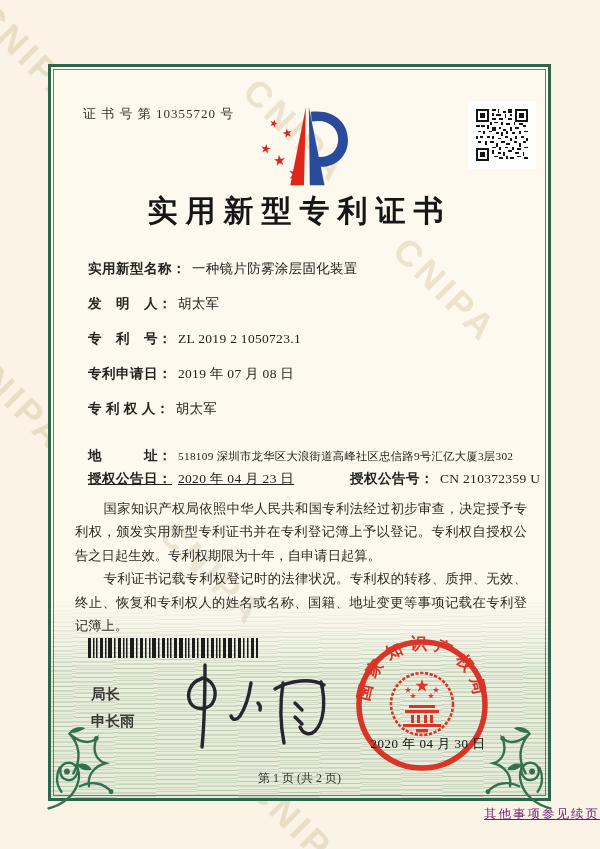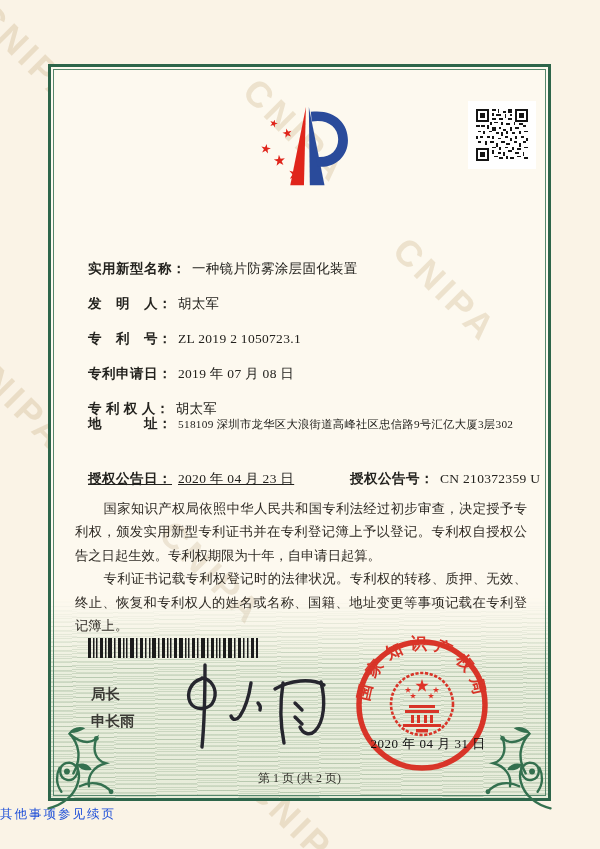--- a/index.html
+++ b/index.html
@@ -37,22 +37,22 @@
          color:#2e2a24;text-align:justify;}
   .paras p{margin:0;text-indent:2.15em;}
   .barcode{position:absolute;left:37px;top:571px;width:170px;height:20px;}
   .signer{position:absolute;left:40px;top:615px;font-size:14.5px;color:#3b3a35;
           font-family:Liberation Mono, monospace;font-weight:600;line-height:27px;}
   .signature{position:absolute;left:110px;top:592px;width:185px;height:95px;}
   .seal{position:absolute;left:300px;top:567px;width:142px;height:142px;}
   .seal-date{position:absolute;left:312px;top:668px;width:130px;text-align:center;font-size:13px;
              color:#101010;letter-spacing:.5px;white-space:nowrap;z-index:5;}
   .page-num{position:absolute;left:0;right:0;top:703px;text-align:center;font-size:12px;color:#33322c;}
-  .footer-note{position:absolute;left:0;right:0;top:806px;text-align:left;font-size:12.5px;
-               letter-spacing:2px;color:#1d4ed8;z-index:2;}
+  .footer-note{position:absolute;left:0;right:0;top:806px;text-align:right;font-size:12.5px;
+               letter-spacing:2px;color:#701a75;z-index:2;text-decoration:underline;}
   .ornament{position:absolute;width:92px;height:92px;z-index:5;}
   .orn-bl{left:-8px;bottom:-14px;}
   .orn-br{right:-8px;bottom:-14px;transform:scaleX(-1);}
 </style>
 </head>
 <body>
 
 <div class="page">
 
   <div class="wm" style="left:28px;top:55px;">CNIPA</div>
@@ -65,20 +65,21 @@
     <div class="band"></div>
 
     <div class="wm" style="left:244px;top:64px;color:rgba(222,204,172,.5);">CNIPA</div>
     <div class="wm" style="left:394px;top:223px;color:rgba(222,204,172,.5);">CNIPA</div>
     <div class="wm" style="left:160px;top:506px;color:rgba(205,190,160,.35);">CNIPA</div>
 
     <div class="inner-line"></div>
 
     <div class="content">
 
+      <div class="cert-no">证 书 号 第 10355720 号</div>
 
       <div class="qr-box">
         <svg width="52" height="52" viewBox="0 0 29 29" shape-rendering="crispEdges">
           <rect width="29" height="29" fill="#fff"></rect>
           <g fill="#151515">
             <rect x="0" y="0" width="7" height="7"></rect>
               <rect x="22" y="0" width="7" height="7"></rect>
               <rect x="0" y="22" width="7" height="7"></rect>
             <rect x="1" y="1" width="5" height="5" fill="#fff"></rect>
               <rect x="23" y="1" width="5" height="5" fill="#fff"></rect>
@@ -100,37 +101,38 @@
         <use href="#star" x="-1.1" y="-1.1" width="2.2" height="2.2" transform="translate(21,21) scale(4.2) rotate(18)"></use>
         <use href="#star" x="-1.1" y="-1.1" width="2.2" height="2.2" transform="translate(35,31) scale(5) rotate(-12)"></use>
         <use href="#star" x="-1.1" y="-1.1" width="2.2" height="2.2" transform="translate(13,47) scale(5.2) rotate(10)"></use>
         <use href="#star" x="-1.1" y="-1.1" width="2.2" height="2.2" transform="translate(27,59) scale(6) rotate(-6)"></use>
         <use href="#star" x="-1.1" y="-1.1" width="2.2" height="2.2" transform="translate(43,73) scale(7) rotate(14)"></use>
         <path d="M54,4 L38,84 L52,84 Z" fill="#e0251b"></path>
         <path d="M57,4 L73,84 L58,84 Z" fill="#2a4b9b"></path>
         <path d="M59,9 C83,6 97,20 97,38 C97,56 82,67 66,65 L64,55 C78,57 87,49 87,37 C87,24 75,16 60,19 Z" fill="#2a4b9b"></path>
       </svg>
 
+      <div class="title">实用新型专利证书</div>
 
       <div class="field-row" style="top:228px;">
         <span class="lbl">发　明　人：</span><span class="val">胡太军</span>
       </div>
       <div class="field-row" style="top:193px;">
         <span class="lbl">实用新型名称：</span><span class="val">一种镜片防雾涂层固化装置</span>
       </div>
       <div class="field-row" style="top:263px;">
         <span class="lbl">专　利　号：</span><span class="val">ZL 2019 2 1050723.1</span>
       </div>
       <div class="field-row" style="top:298px;">
         <span class="lbl">专利申请日：</span><span class="val">2019 年 07 月 08 日</span>
       </div>
       <div class="field-row" style="top:333px;">
         <span class="lbl">专 利 权 人：</span><span class="val">胡太军</span>
       </div>
-      <div class="field-row" style="top:348px;">
+      <div class="field-row" style="top:380px;">
         <span class="lbl">地　　　址：</span><span class="val val-small">518109 深圳市龙华区大浪街道高峰社区忠信路9号汇亿大厦3层302</span>
       </div>
       <div class="field-row" style="top:403px;text-decoration:underline;">
         <span class="lbl">授权公告日：</span><span class="val">2020 年 04 月 23 日</span>
         <span class="grant-right">
           <span class="lbl">授权公告号：</span><span class="val">CN 210372359 U</span>
         </span>
       </div>
 
       <div class="paras">
@@ -219,21 +221,21 @@
             <rect x="54" y="76" width="34" height="3"></rect>
             <rect x="60" y="81" width="3" height="8"></rect>
               <rect x="66" y="81" width="3" height="8"></rect>
             <rect x="73" y="81" width="3" height="8"></rect>
               <rect x="79" y="81" width="3" height="8"></rect>
             <rect x="52" y="90" width="38" height="3"></rect>
             <rect x="65" y="95" width="12" height="3.5"></rect>
           </g>
         </g>
       </svg>
-      <div class="seal-date">2020 年 04 月 31 日</div>
+      <div class="seal-date">2020 年 04 月 30 日</div>
 
       <div class="page-num">第 1 页 (共 2 页)</div>
 
       <svg class="ornament orn-bl" viewBox="0 0 100 100">
         <g fill="none" stroke="#34704f" stroke-width="2.6" stroke-linecap="round">
           <path d="M6,96 C22,92 34,82 38,68 C42,54 34,44 25,47 C16,50 17,63 26,65 C34,67 40,58 37,48"></path>
           <path d="M33,58 C42,42 40,26 28,14 C38,24 50,27 58,20 C53,34 58,44 68,47 C56,50 48,60 50,72"></path>
           <path d="M40,72 C52,66 66,68 74,78"></path>
           <path d="M20,78 C14,70 14,60 18,52"></path>
         </g>

